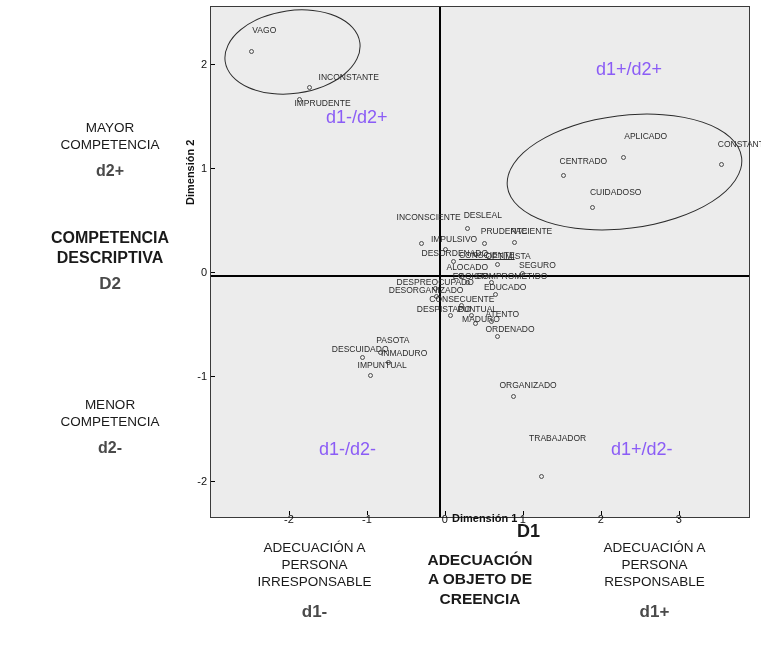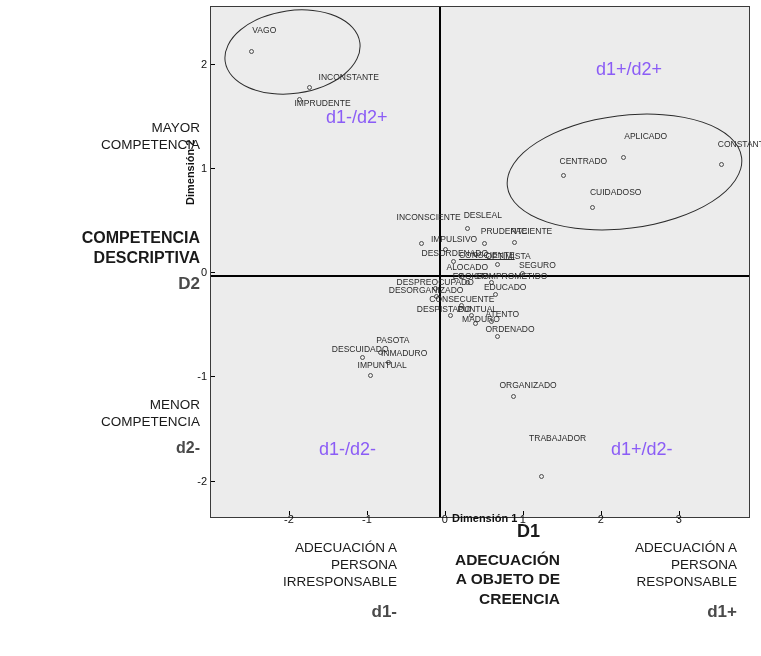--- a/index.html
+++ b/index.html
@@ -146,21 +146,21 @@
     font-weight: bold;
     color: #111;
     transform: rotate(-90deg);
     transform-origin: left top;
     white-space: nowrap;
   }
 
   
   .side-text {
     position: absolute;
-    text-align: right;
+    text-align: center;
     font-family: "Liberation Sans", sans-serif;
     color: #1a1a1a;
     line-height: 1.25;
   }
   #label-mayor {
     left: 20px;
     top: 120px;
     width: 180px;
     font-size: 13.5px;
   }
@@ -355,20 +355,21 @@
       </div>
   </div>
 
   <div id="xaxis-title">Dimensión 1</div>
   <div id="yaxis-title">Dimensión 2</div>
   <div id="d1-big">D1</div>
 
   <div class="side-text" id="label-mayor">
     <span>MAYOR</span><br>
     <span>COMPETENCIA</span>
+    <span class="sym">d2+</span>
   </div>
 
   <div class="side-text" id="label-competencia-descriptiva">
     <span>COMPETENCIA</span><br>
     <span>DESCRIPTIVA</span>
     <span class="sym">D2</span>
   </div>
 
   <div class="side-text" id="label-menor">
     <span>MENOR</span><br>

